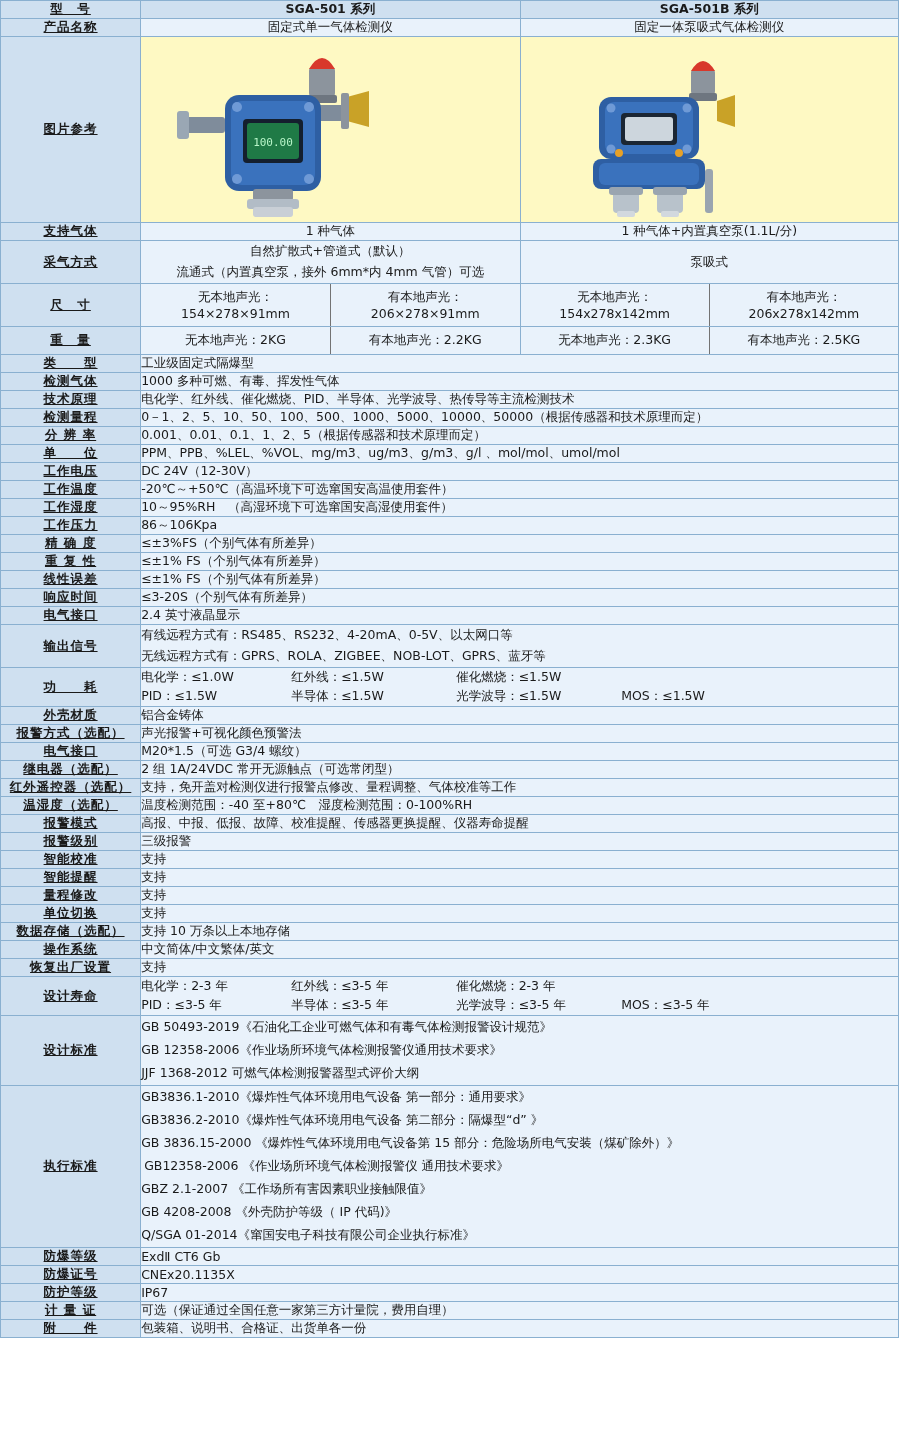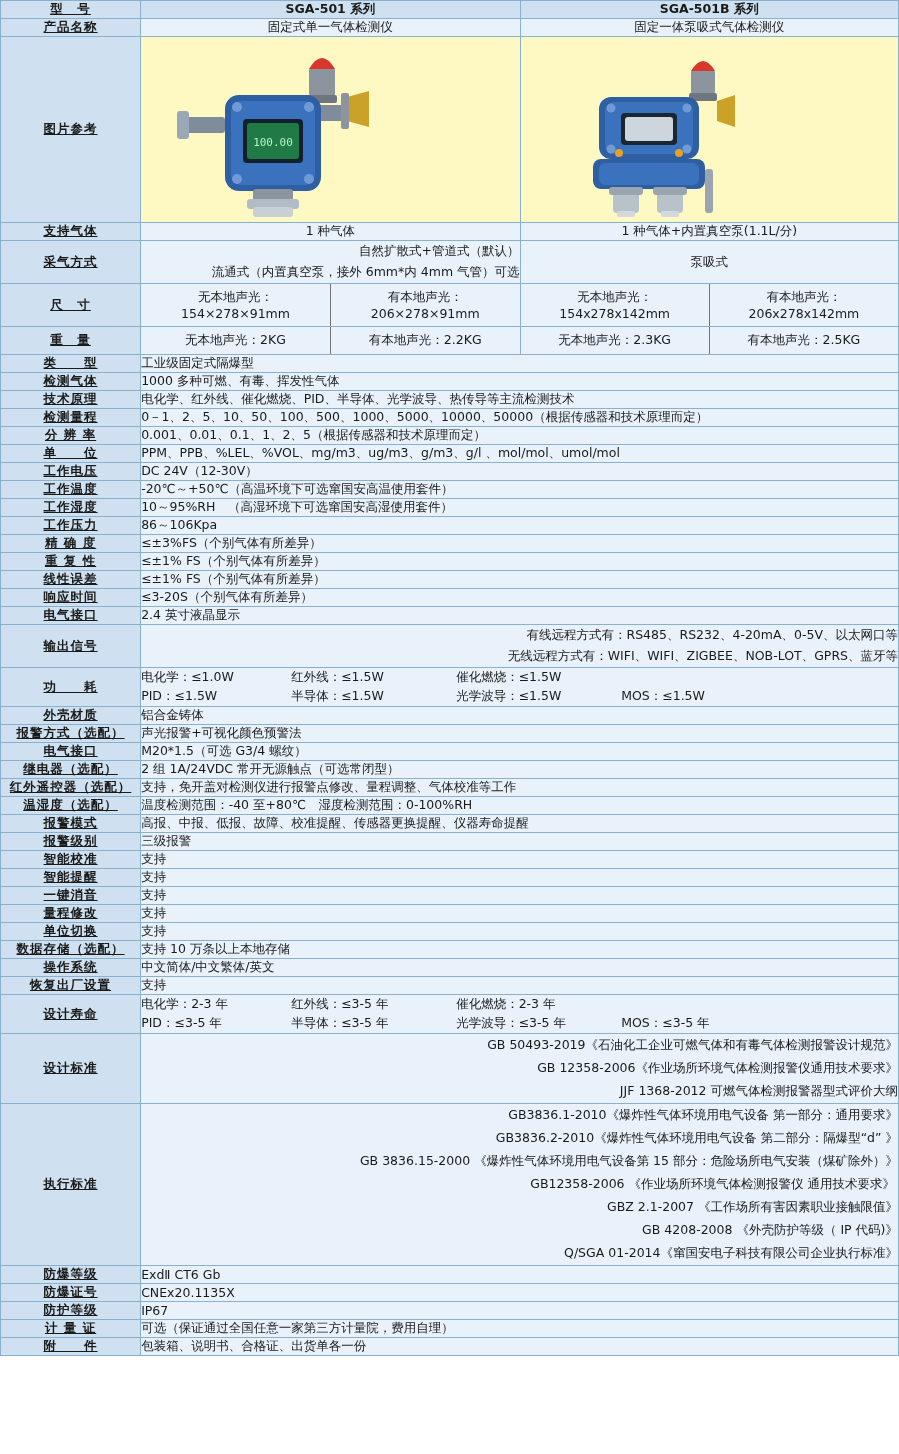--- a/index.html
+++ b/index.html
@@ -8,21 +8,21 @@
   table.spec{border-collapse:collapse;width:899px;table-layout:fixed;}
   table.spec td{border:1px solid #8ab0d0;padding:0;font-size:12.5px;color:#1a1a1a;}
   .lbl{width:140px;background:#cfe0f0;text-align:center;font-weight:bold;color:#111;
        letter-spacing:1px;padding:5px 2px;text-decoration:underline;}
   .val{background:#e9f2fb;padding:5px 8px;}
   .hdr{background:#cfe0f0;text-align:center;font-weight:bold;font-size:14px;padding:6px 2px;}
   .sub{background:#e9f2fb;text-align:center;padding:6px 2px;}
   .split{display:flex;width:100%;}
   .split > div{flex:1;padding:5px 4px;text-align:center;}
   .split > div.bl{border-left:1px solid #737373;}
-  .multi div{padding:2px 0;text-align:right;}
+  .multi div{padding:2px 0;}
   .imgcell{background:#fef9c3;height:185px;text-align:left;vertical-align:middle;}
   .dev-wrap{display:inline-block;position:relative;}
   svg{display:block;}
 </style>
 </head>
 <body>
 
 <div class="sheet">
 <table class="spec">
   <colgroup>
@@ -231,21 +231,21 @@
   </tr>
   <tr>
     <td class="lbl">电气接口</td>
     <td class="val" colspan="2">2.4 英寸液晶显示</td>
   </tr>
 
   <tr>
     <td class="lbl">输出信号</td>
     <td class="val multi" colspan="2">
       <div>有线远程方式有：RS485、RS232、4-20mA、0-5V、以太网口等</div>
-      <div>无线远程方式有：WIFI、WIFI、ZIGBEE、NOB-LOT、GPRS、蓝牙等</div>
+      <div>无线远程方式有：GPRS、ROLA、ZIGBEE、NOB-LOT、GPRS、蓝牙等</div>
     </td>
   </tr>
 
   <tr>
     <td class="lbl">功　　耗</td>
     <td class="val" colspan="2">
       <div style="display:flex;padding:1px 0">
         <span style="width:150px">电化学：≤1.0W</span>
         <span style="width:165px">红外线：≤1.5W</span>
         <span>催化燃烧：≤1.5W</span>
@@ -290,24 +290,20 @@
   <tr>
     <td class="lbl">报警级别</td>
     <td class="val" colspan="2">三级报警</td>
   </tr>
   <tr>
     <td class="lbl">智能校准</td>
     <td class="val" colspan="2">支持</td>
   </tr>
   <tr>
     <td class="lbl">智能提醒</td>
-    <td class="val" colspan="2">支持</td>
-  </tr>
-  <tr>
-    <td class="lbl">一键消音</td>
     <td class="val" colspan="2">支持</td>
   </tr>
   <tr>
     <td class="lbl">量程修改</td>
     <td class="val" colspan="2">支持</td>
   </tr>
   <tr>
     <td class="lbl">单位切换</td>
     <td class="val" colspan="2">支持</td>
   </tr>

